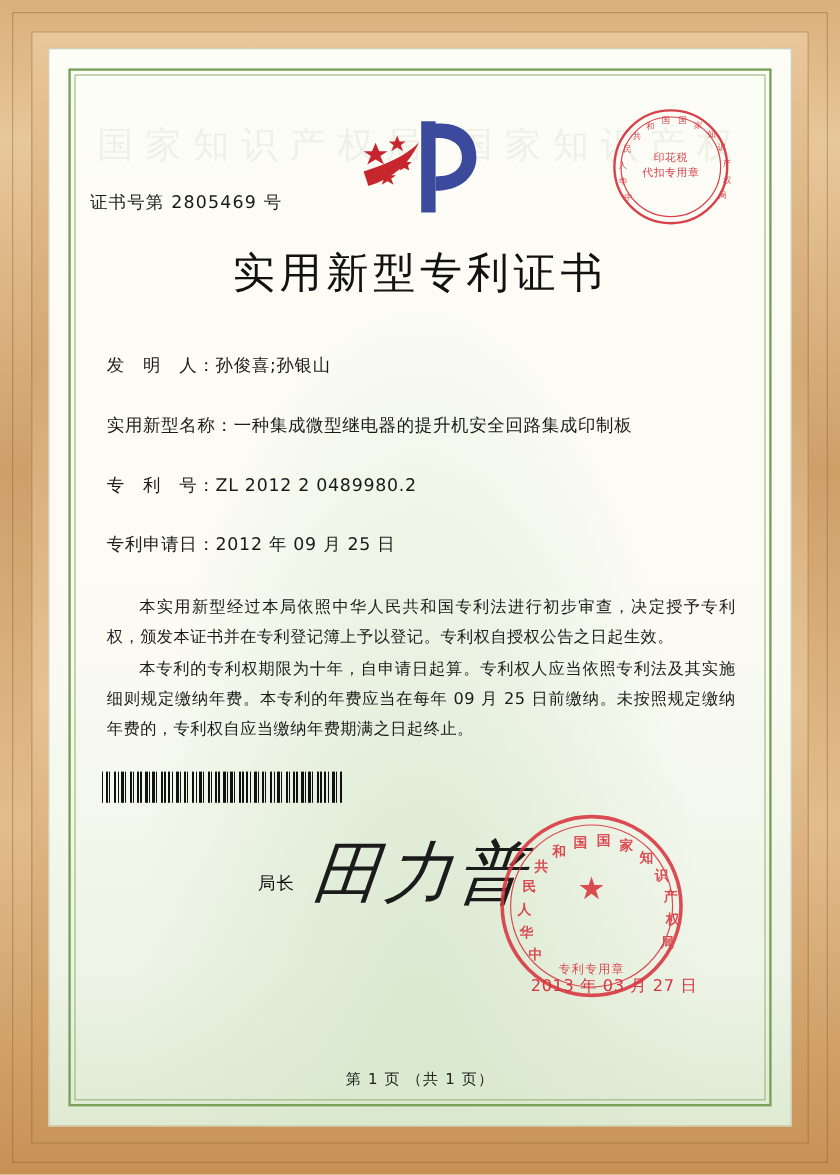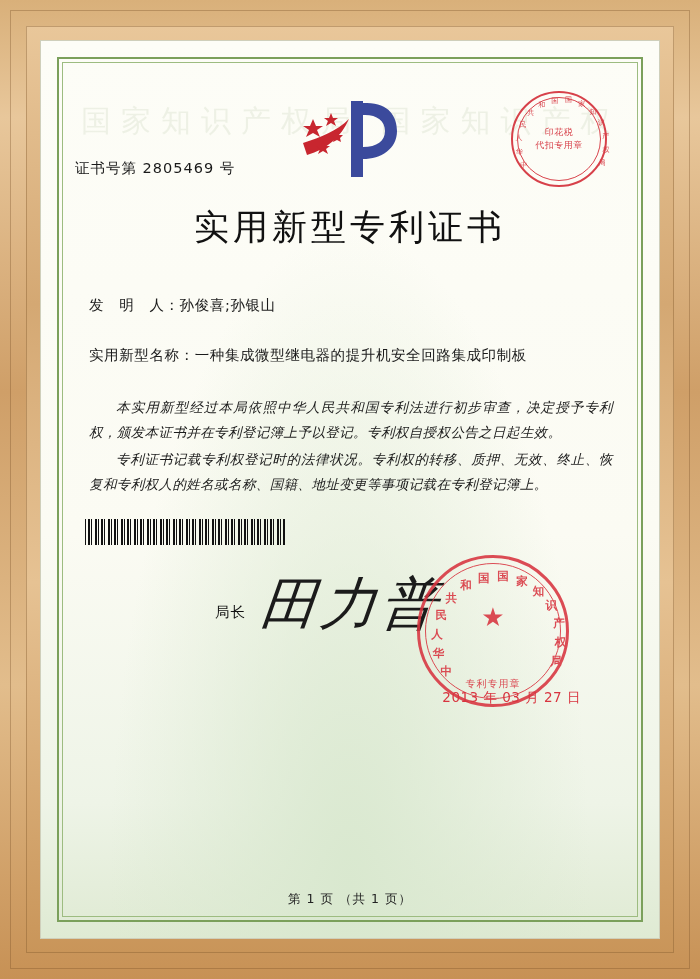--- a/index.html
+++ b/index.html
@@ -179,21 +179,20 @@
     padding: 0 12px 0 14px;
   }
   .para {
     font-size: 13.5px;
     line-height: 25px;
     color: #1b1b1b;
     text-indent: 2em;
     text-align: justify;
     letter-spacing: .4px;
     margin: 0 0 2px 0;
-    font-style: italic;
   }
 
   
   .barcode {
     margin-top: 22px;
     margin-left: 10px;
     width: 200px;
     height: 26px;
     background-image: repeating-linear-gradient(
       90deg,
@@ -351,25 +350,31 @@
 
         <div class="title">实用新型专利证书</div>
 
         <div class="fields">
           <div class="field-row">
             <span class="lbl">发　明　人：</span><span class="val">孙俊喜;孙银山</span>
           </div>
           <div class="field-row">
             <span class="lbl">实用新型名称：</span><span class="val">一种集成微型继电器的提升机安全回路集成印制板</span>
           </div>
+          <div class="field-row">
+            <span class="lbl">专　利　号：</span><span class="val">ZL 2012 2 0489980.2</span>
+          </div>
+          <div class="field-row">
+            <span class="lbl">专利申请日：</span><span class="val">2012 年 09 月 25 日</span>
+          </div>
         </div>
 
         <div class="paras">
           <p class="para">本实用新型经过本局依照中华人民共和国专利法进行初步审查，决定授予专利权，颁发本证书并在专利登记簿上予以登记。专利权自授权公告之日起生效。</p>
-          <p class="para">专利证书记载专利权登记时的法律状况。专利权的转移、质押、无效、终止、恢复和专利权人的姓名或名称、国籍、地址变更等事项记载在专利登记簿上。</p>
+          <p class="para">本专利的专利权期限为十年，自申请日起算。专利权人应当依照专利法及其实施细则规定缴纳年费。本专利的年费应当在每年 09 月 25 日前缴纳。未按照规定缴纳年费的，专利权自应当缴纳年费期满之日起终止。</p>
         </div>
 
         <div class="barcode"></div>
 
         <div class="sign-area">
           <div class="sign-label">局长</div>
           <div class="signature">田力普</div>
 
           <div class="gov-seal">
             <div class="ring2"></div>

